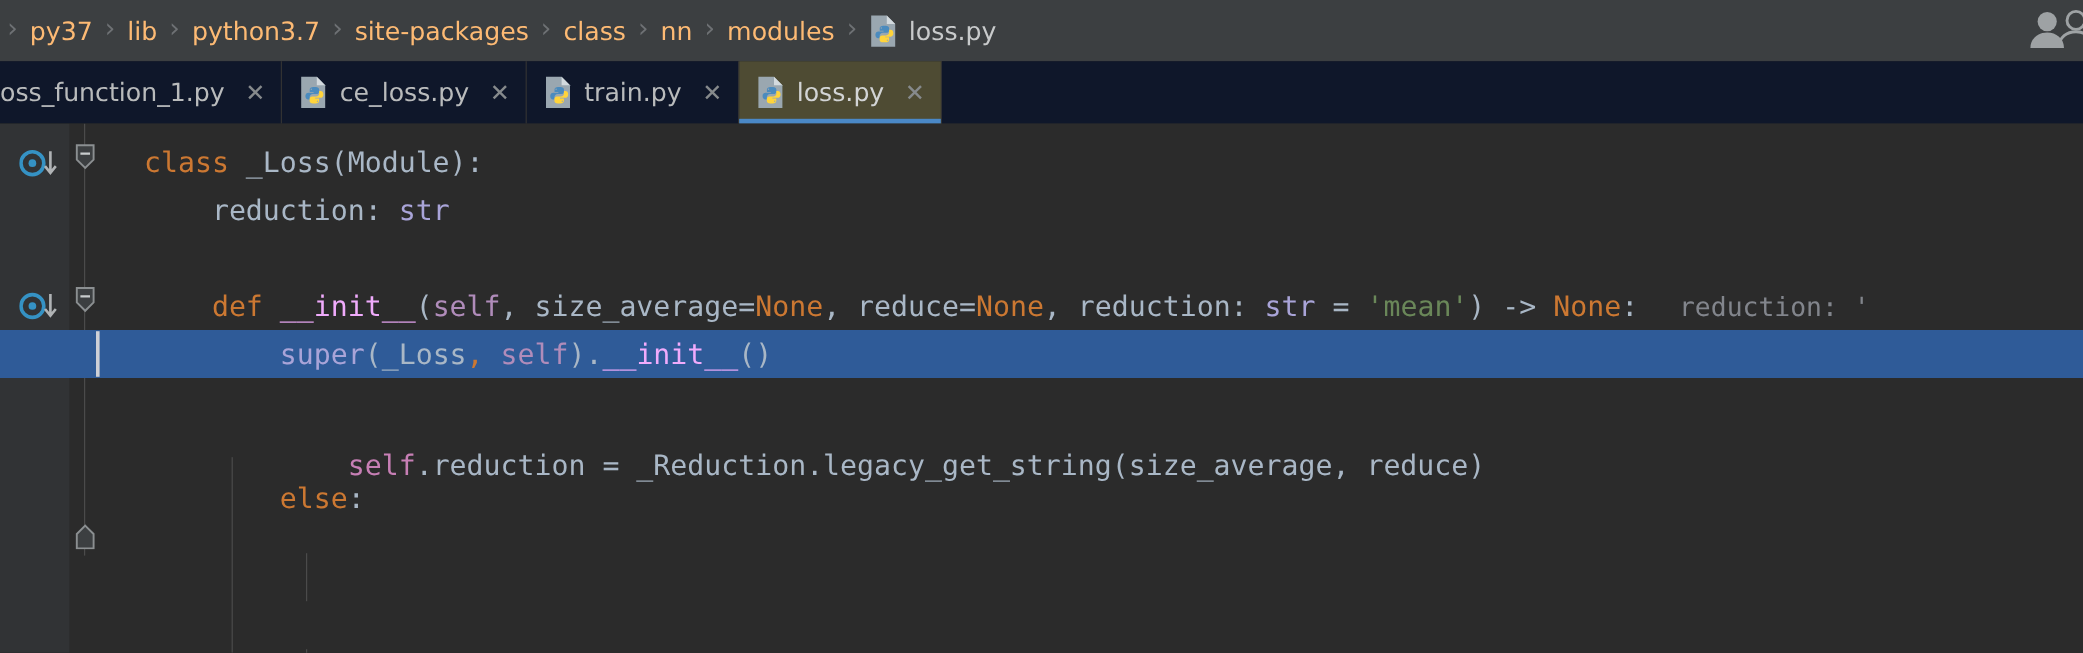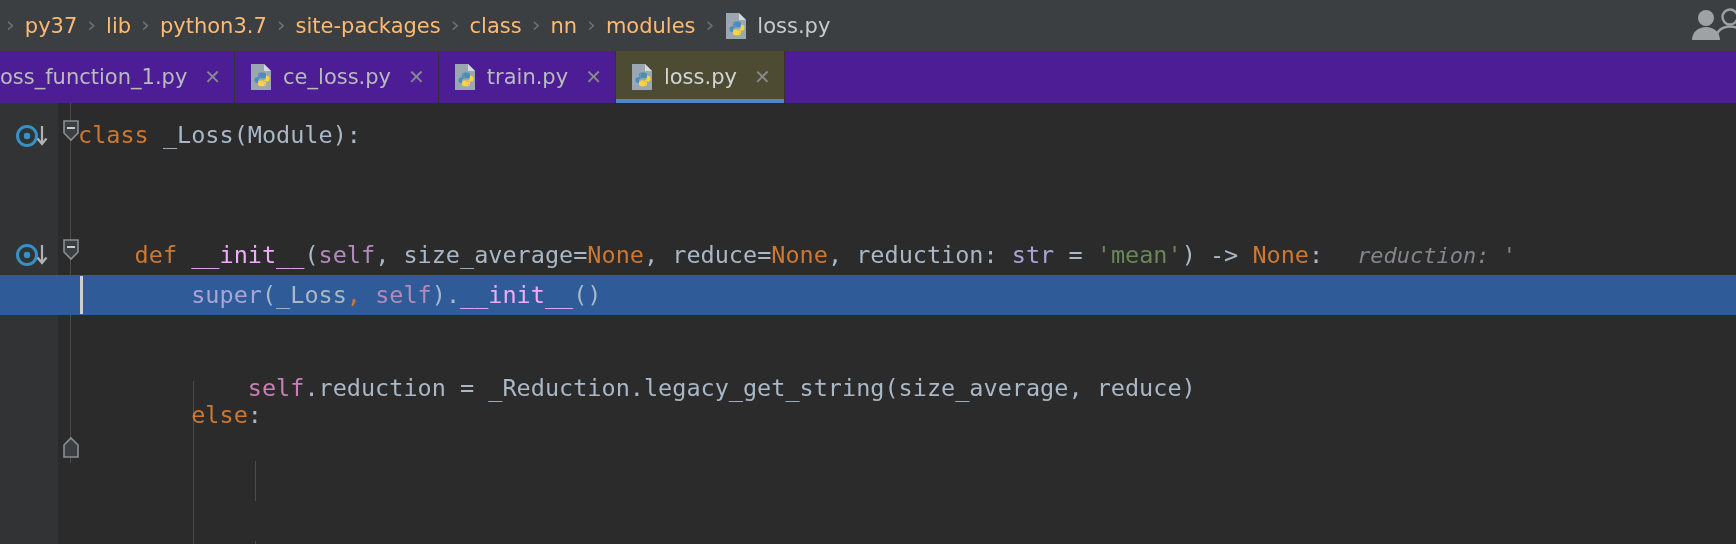--- a/index.html
+++ b/index.html
@@ -37,21 +37,21 @@
     padding-right: 0px;
   }
 
   
   .pyicon { position: relative; display: inline-block; flex: none; }
   .pyicon svg { display: block; }
 
   
   #tab-bar {
     position: absolute; left: 0; top: 51px; width: 1736px; height: 52px;
-    background: #4c1d95;
+    background: #0f172a;
     display: flex; align-items: stretch;
   }
   .tab {
     position: relative;
     display: flex; align-items: center; gap: 9px;
     padding: 0 13px 0 14px;
     color: #b4b6b7;
     font-size: 21px;
     white-space: nowrap;
     border-right: 1px solid #323232;
@@ -87,40 +87,40 @@
   }
   .line {
     position: absolute; left: 0; width: 1736px; height: 40px;
     display: flex; align-items: center;
     font-family: "DejaVu Sans Mono", monospace;
     font-size: 23.5px;
     letter-spacing: 0px;
     white-space: pre;
     color: #a9b7c6;
   }
-  .line .txt { padding-left: 78px; }
+  .line .txt { padding-left: 120px; }
   .line.selected { background: #2f5b98; }
   .line.selected .txt { color: #ffffff; }
   
   #caret {
     position: absolute; width: 3px; height: 38px; background: #ced0d6;
   }
   
   .sel-gutter {
     position: absolute; left: 0; width: 58px; height: 40px; background: #2f5b98;
   }
 
   
   .kw   { color: #cc7832; }   
   .fn   { color: #f0abfc; }   
   .self { color: #b08cba; }   
   .bi   { color: #a9a4d8; }   
   .cls  { color: #a9b7c6; }   
   .str  { color: #6a8759; }
-  .inlay { color: #82858c; font-style: italic; font-size: 22px; }
+  .inlay { color: #82858c; font-size: 22px; }
   .selfattr { color: #c77fb5; }
 
   
   .gmark { position: absolute; width: 58px; height: 40px; }
   .gmark svg { position: absolute; left: 16px; top: 8px; }
   .fold { position: absolute; left: 62px; }
   .indent-guide {
     position: absolute; width: 1px; background: #4b4b4b;
   }
   #tabbar-topline {
@@ -273,20 +273,23 @@
   </span>
 
   <div class="sel-gutter" style="top:172px;"></div>
 
   <div id="code-area">
 
     <div class="line" style="top:12px;">
       <span class="txt"><span class="kw">class </span><span class="cls">_Loss(Module):</span></span>
     </div>
 
+    <div class="line" style="top:52px;">
+      <span class="txt"><span class="cls">    reduction: </span><span class="bi">str</span></span>
+    </div>
 
     <div class="line" style="top:92px;">
       <span class="txt"></span>
     </div>
 
     <div class="line" style="top:132px;">
       <span class="txt"><span class="kw">    def </span><span class="fn">__init__</span><span class="cls">(</span><span class="self">self</span><span class="cls">, size_average=</span><span class="kw">None</span><span class="cls">, reduce=</span><span class="kw">None</span><span class="cls">, reduction: </span><span class="bi">str</span><span class="cls"> = </span><span class="str">'mean'</span><span class="cls">) -&gt; </span><span class="kw">None</span><span class="cls">:</span><span class="inlay" style="margin-left:34px;">reduction: '</span></span>
     </div>
 
     <div class="line selected" style="top:172px;">

